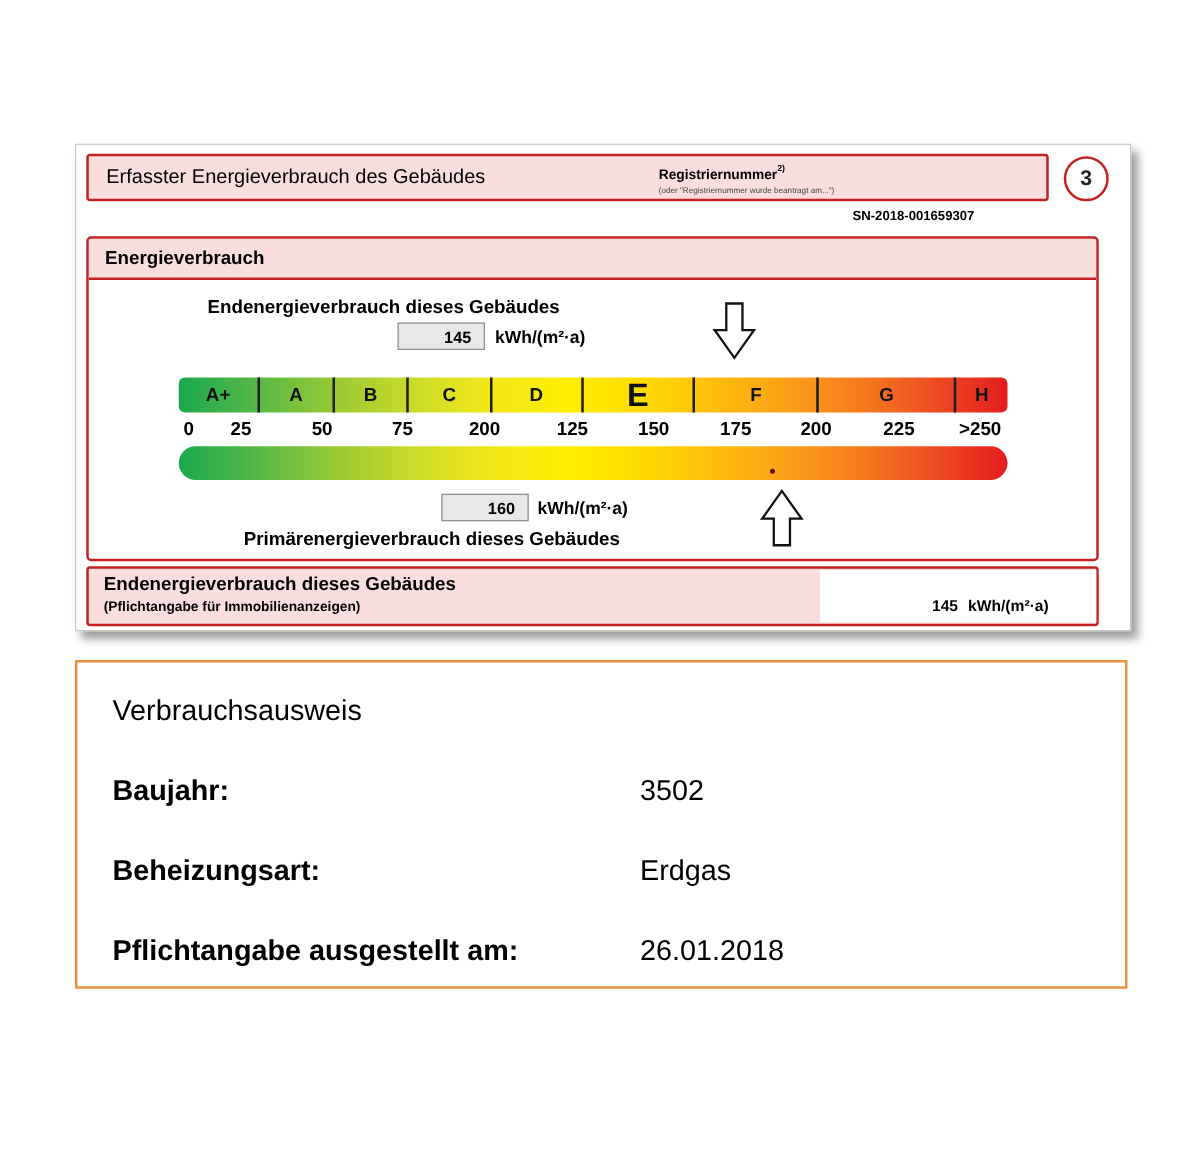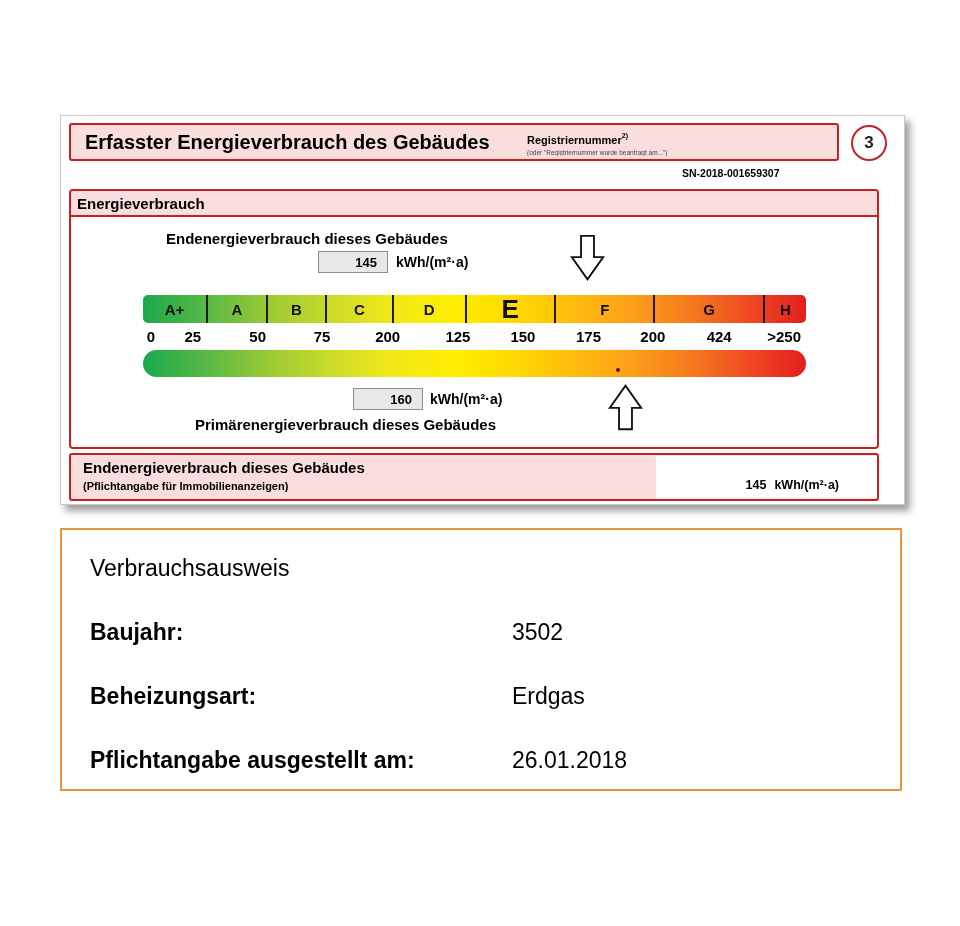--- a/index.html
+++ b/index.html
@@ -13,36 +13,36 @@
   #page{position:relative;width:960px;height:926px;background:#fff;
         font-family:"Liberation Sans",sans-serif;color:#000;overflow:hidden;}
 
   
   .card{position:absolute;left:60px;top:115px;width:845px;height:390px;background:#fff;
         border:1px solid #c9c9c9;box-shadow:5px 6px 7px rgba(0,0,0,0.38);}
 
   .header-bar{position:absolute;left:8px;top:7px;width:770px;height:38px;
         background:var(--pink-fill);border:2px solid var(--red-border);border-radius:3px;}
   .header-title{position:absolute;left:14px;top:50%;transform:translateY(-50%);
-        font-size:20px;font-weight:bold;white-space:nowrap;}
+        font-size:16px;font-weight:normal;white-space:nowrap;}
   .reg-block{position:absolute;left:456px;top:5px;width:148px;}
   .reg-label{font-size:11px;font-weight:bold;}
   .reg-sup{font-size:7px;font-weight:bold;vertical-align:super;}
   .reg-note{font-size:6.5px;color:#444;white-space:nowrap;margin-top:1px;overflow:hidden;}
   .reg-value-box{position:absolute;left:604px;top:6px;width:156px;height:21px;background:#fff;
         display:flex;align-items:center;padding-left:7px;font-size:10.5px;font-weight:600;margin-top:31px;}
 
   .page-circle{position:absolute;left:790px;top:9px;width:36px;height:36px;background:#fff;
         border:2px solid var(--red-border);border-radius:50%;
         display:flex;align-items:center;justify-content:center;font-size:17px;font-weight:bold;color:#222;}
 
   .section{position:absolute;left:8px;top:73px;width:810px;height:260px;background:#fff;
         border:2px solid var(--red-border);border-radius:4px;overflow:hidden;}
-  .section-header{height:26px;background:var(--pink-fill);border-bottom:2px solid var(--red-border);
-        display:flex;align-items:center;padding-left:6px;font-size:15px;font-weight:bold;}
+  .section-header{height:33px;background:var(--pink-fill);border-bottom:2px solid var(--red-border);
+        display:flex;align-items:center;padding-left:13px;font-size:15px;font-weight:bold;}
   .chart{position:relative;height:222px;}
 
   .end-label{position:absolute;left:95px;top:13px;font-size:15px;font-weight:bold;}
   .value-row{position:absolute;display:flex;align-items:center;gap:8px;}
   .end-value-row{left:247px;top:34px;}
   .primary-value-row{left:282px;top:171px;gap:7px;}
   .value-box{width:70px;height:22px;background:var(--box-gray);border:1px solid #8f8f8f;
         display:flex;align-items:center;justify-content:flex-end;padding-right:10px;
         font-size:13px;font-weight:bold;}
   .unit{font-size:14px;font-weight:bold;white-space:nowrap;}
@@ -156,21 +156,21 @@
           <div class="ticks">
             <span class="tick t0">0</span>
             <span class="tick t1">25</span>
             <span class="tick t2">50</span>
             <span class="tick t3">75</span>
             <span class="tick t4">200</span>
             <span class="tick t5">125</span>
             <span class="tick t6">150</span>
             <span class="tick t7">175</span>
             <span class="tick t8">200</span>
-            <span class="tick t9">424</span>
+            <span class="tick t9">225</span>
             <span class="tick t10">&gt;250</span>
           </div>
           <div class="bar">
             <span class="marker-dot"></span>
           </div>
         </div>
 
         <div class="value-row primary-value-row">
           <span class="value-box">
             <span>160</span>

